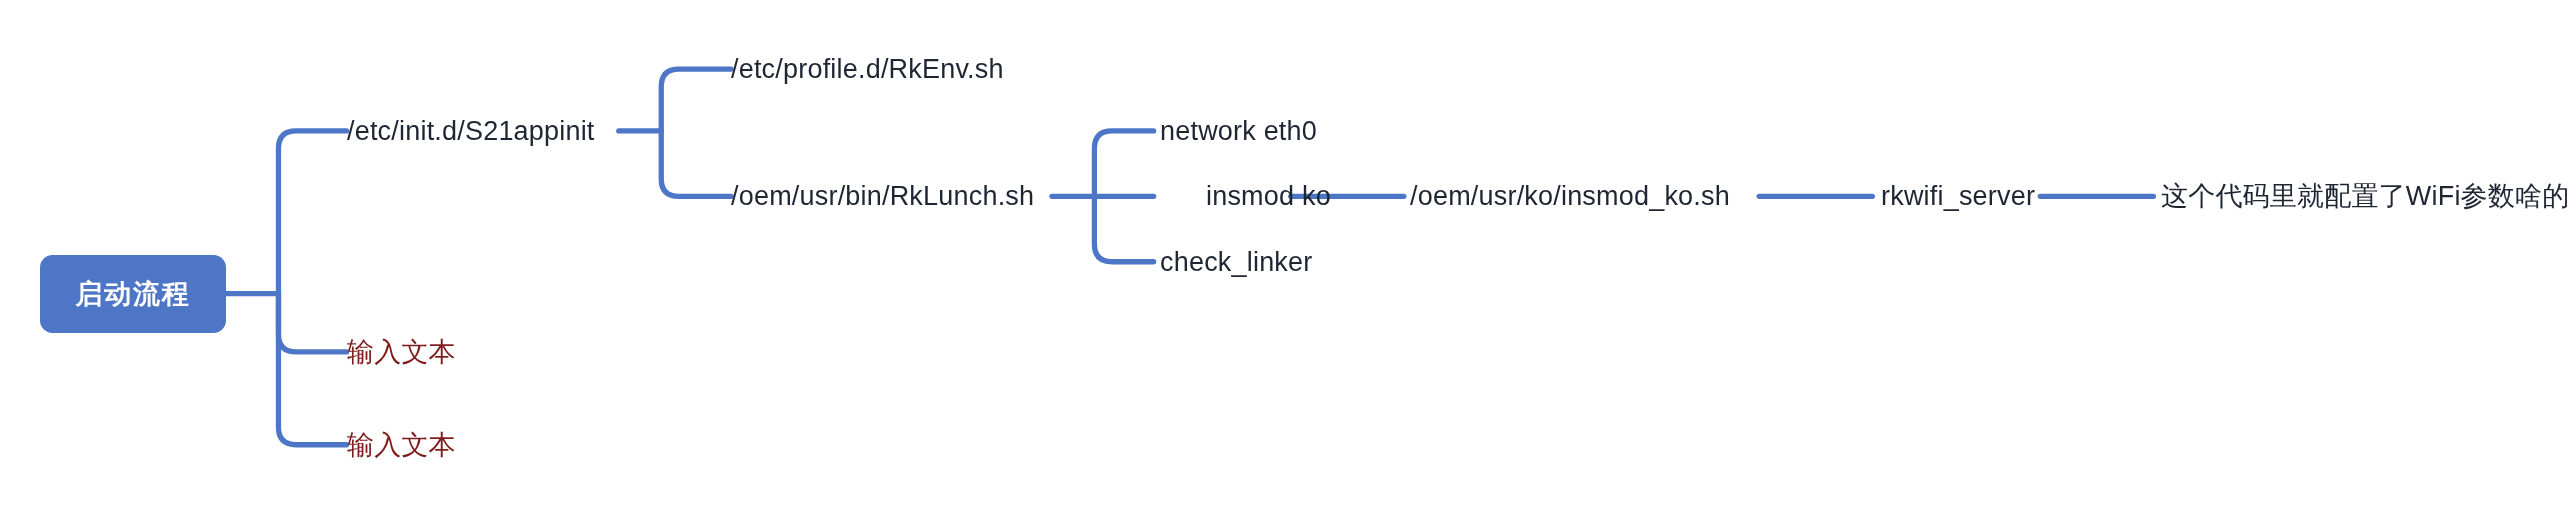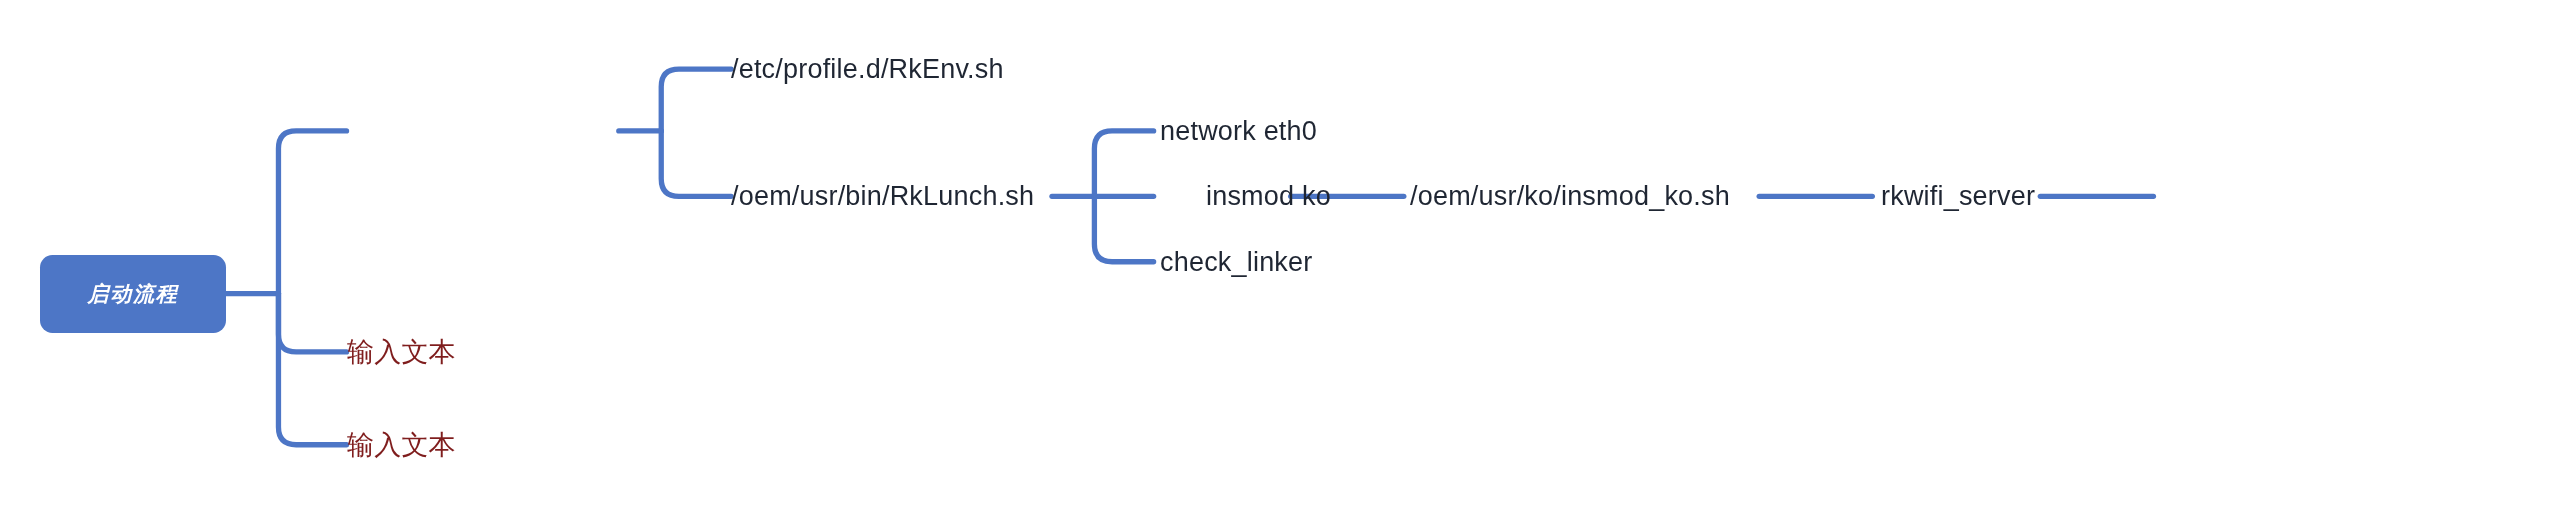--- a/index.html
+++ b/index.html
@@ -38,25 +38,24 @@
     color: #7f1d1d;
   }
   .root-node {
     position: absolute;
     display: flex;
     align-items: center;
     justify-content: center;
     background: #4d76c6;
     border-radius: 12.4px;
     color: #ffffff;
-    font-size: 21px;
+    font-size: 27px;
     font-weight: bold;
     letter-spacing: 1.8px;
     box-sizing: border-box;
-    font-style: italic;
   }
 </style>
 </head>
 <body>
 
 <div id="canvas">
 
   <svg id="wires" viewBox="0 0 2914 579" width="2576" height="512" xmlns="http://www.w3.org/2000/svg">
     <g fill="none" stroke="#4d76c6" stroke-width="6" stroke-linecap="round" stroke-linejoin="round">
 
@@ -81,34 +80,36 @@
       <path d="M 1990 222 L 2118 222"></path>
       <path d="M 2308 222 L 2436 222"></path>
 
     </g>
   </svg>
 
   <div class="root-node" style="left:40px; top:255px; width:186px; height:78px;">
     <span>启动流程</span>
   </div>
 
+  <div class="node-label" style="left:347px; top:131px;">/etc/init.d/S21appinit</div>
 
   <div class="node-label placeholder" style="left:347px; top:352px;">输入文本</div>
 
   <div class="node-label placeholder" style="left:347px; top:445px;">输入文本</div>
 
   <div class="node-label" style="left:731px; top:69px;">/etc/profile.d/RkEnv.sh</div>
 
   <div class="node-label" style="left:731px; top:196px;">/oem/usr/bin/RkLunch.sh</div>
 
   <div class="node-label" style="left:1160px; top:131px;text-align:center;">network eth0</div>
 
   <div class="node-label" style="left:1160px; top:196px;margin-left:46px;">insmod ko</div>
 
   <div class="node-label" style="left:1160px; top:262px;">check_linker</div>
 
   <div class="node-label" style="left:1410px; top:196px;text-align:right;">/oem/usr/ko/insmod_ko.sh</div>
 
   <div class="node-label" style="left:1881px; top:196px;">rkwifi_server</div>
 
+  <div class="node-label" style="left:2161px; top:196px;">这个代码里就配置了WiFi参数啥的</div>
 
 </div>
 
 
 </body></html>

